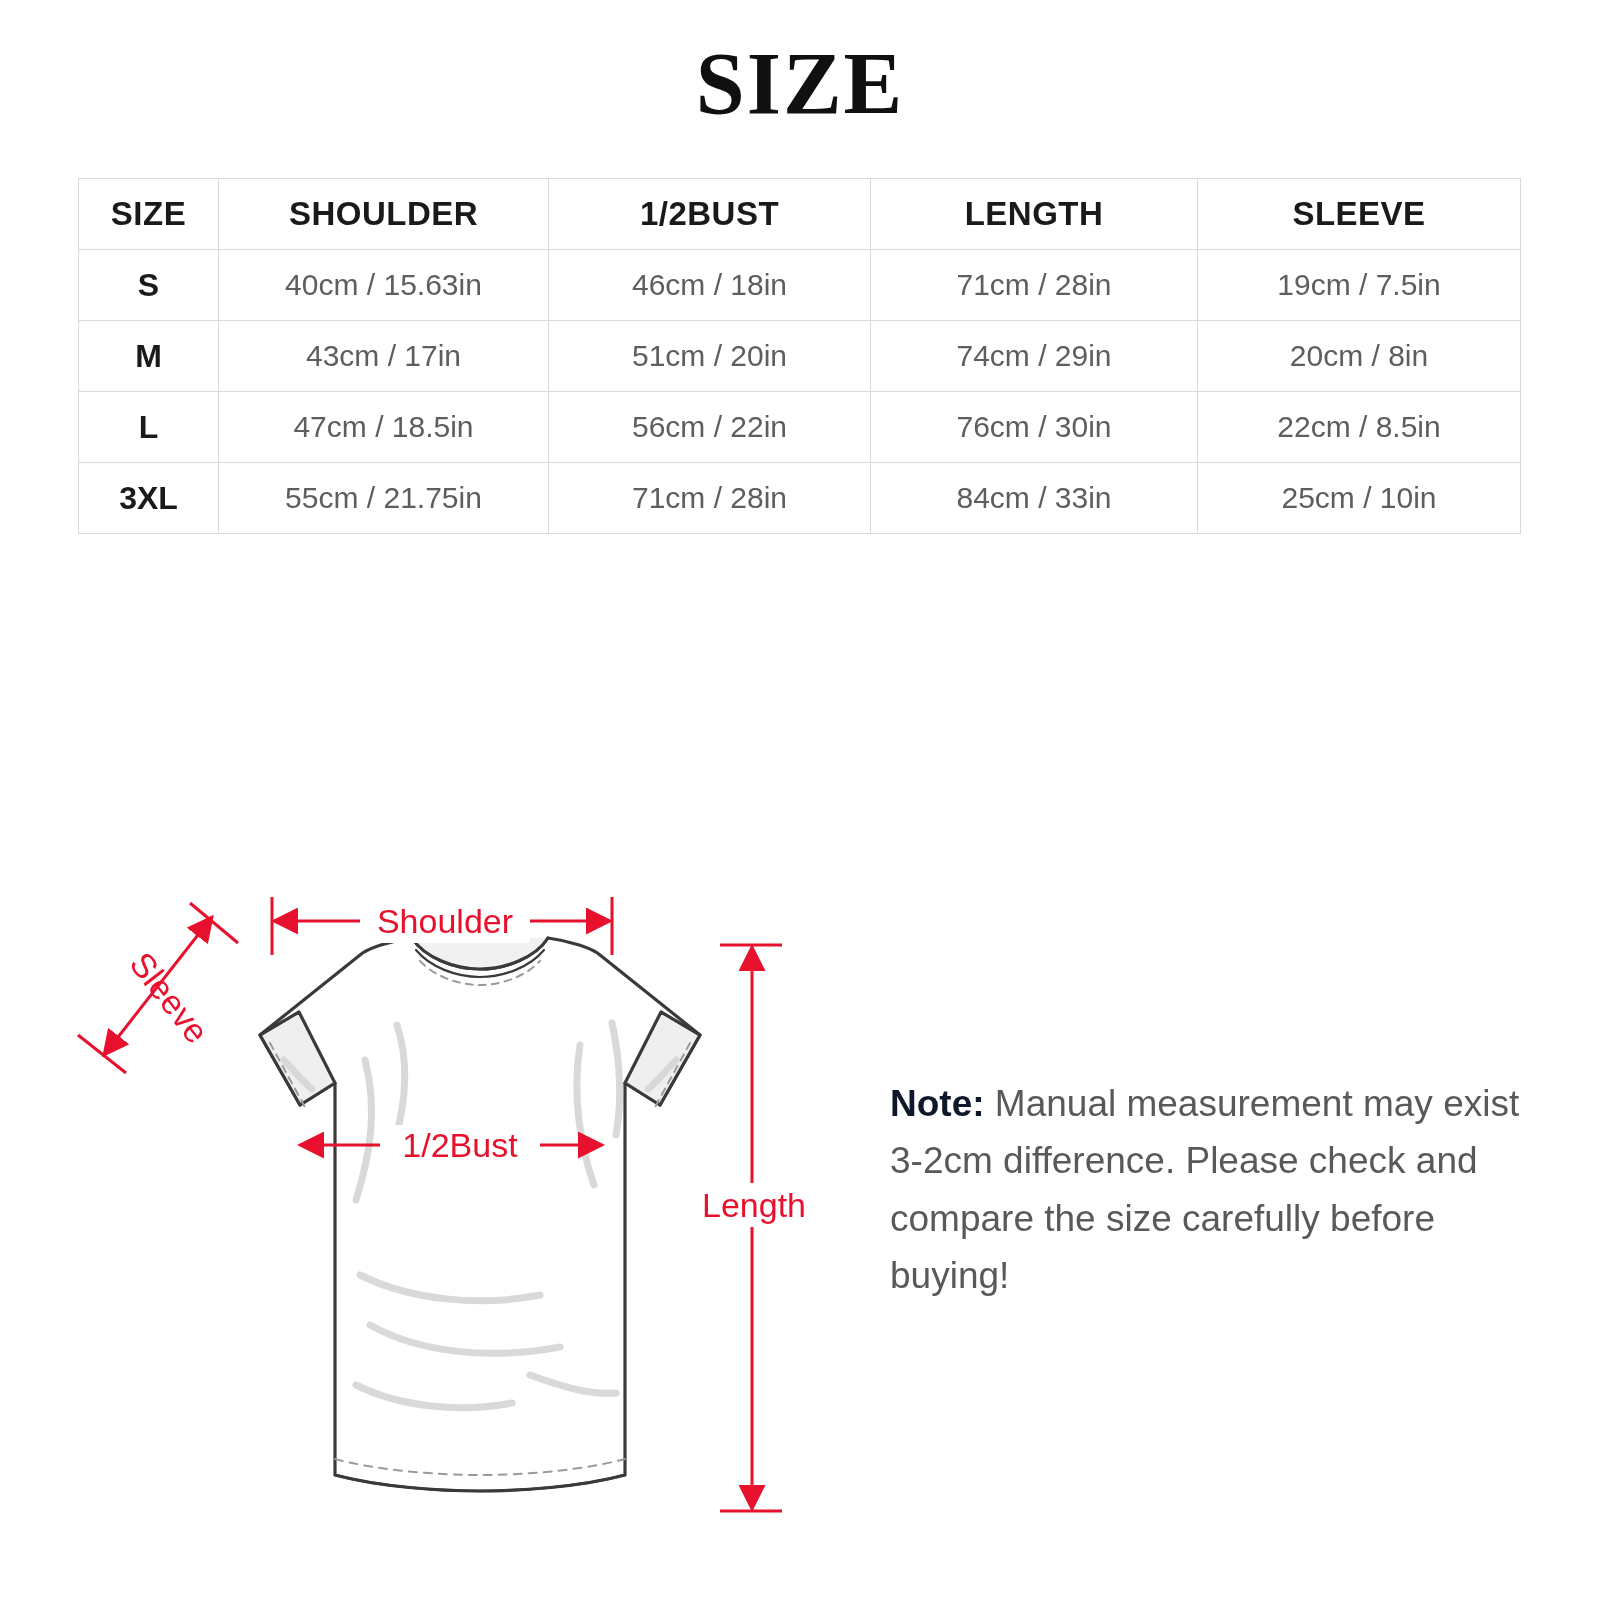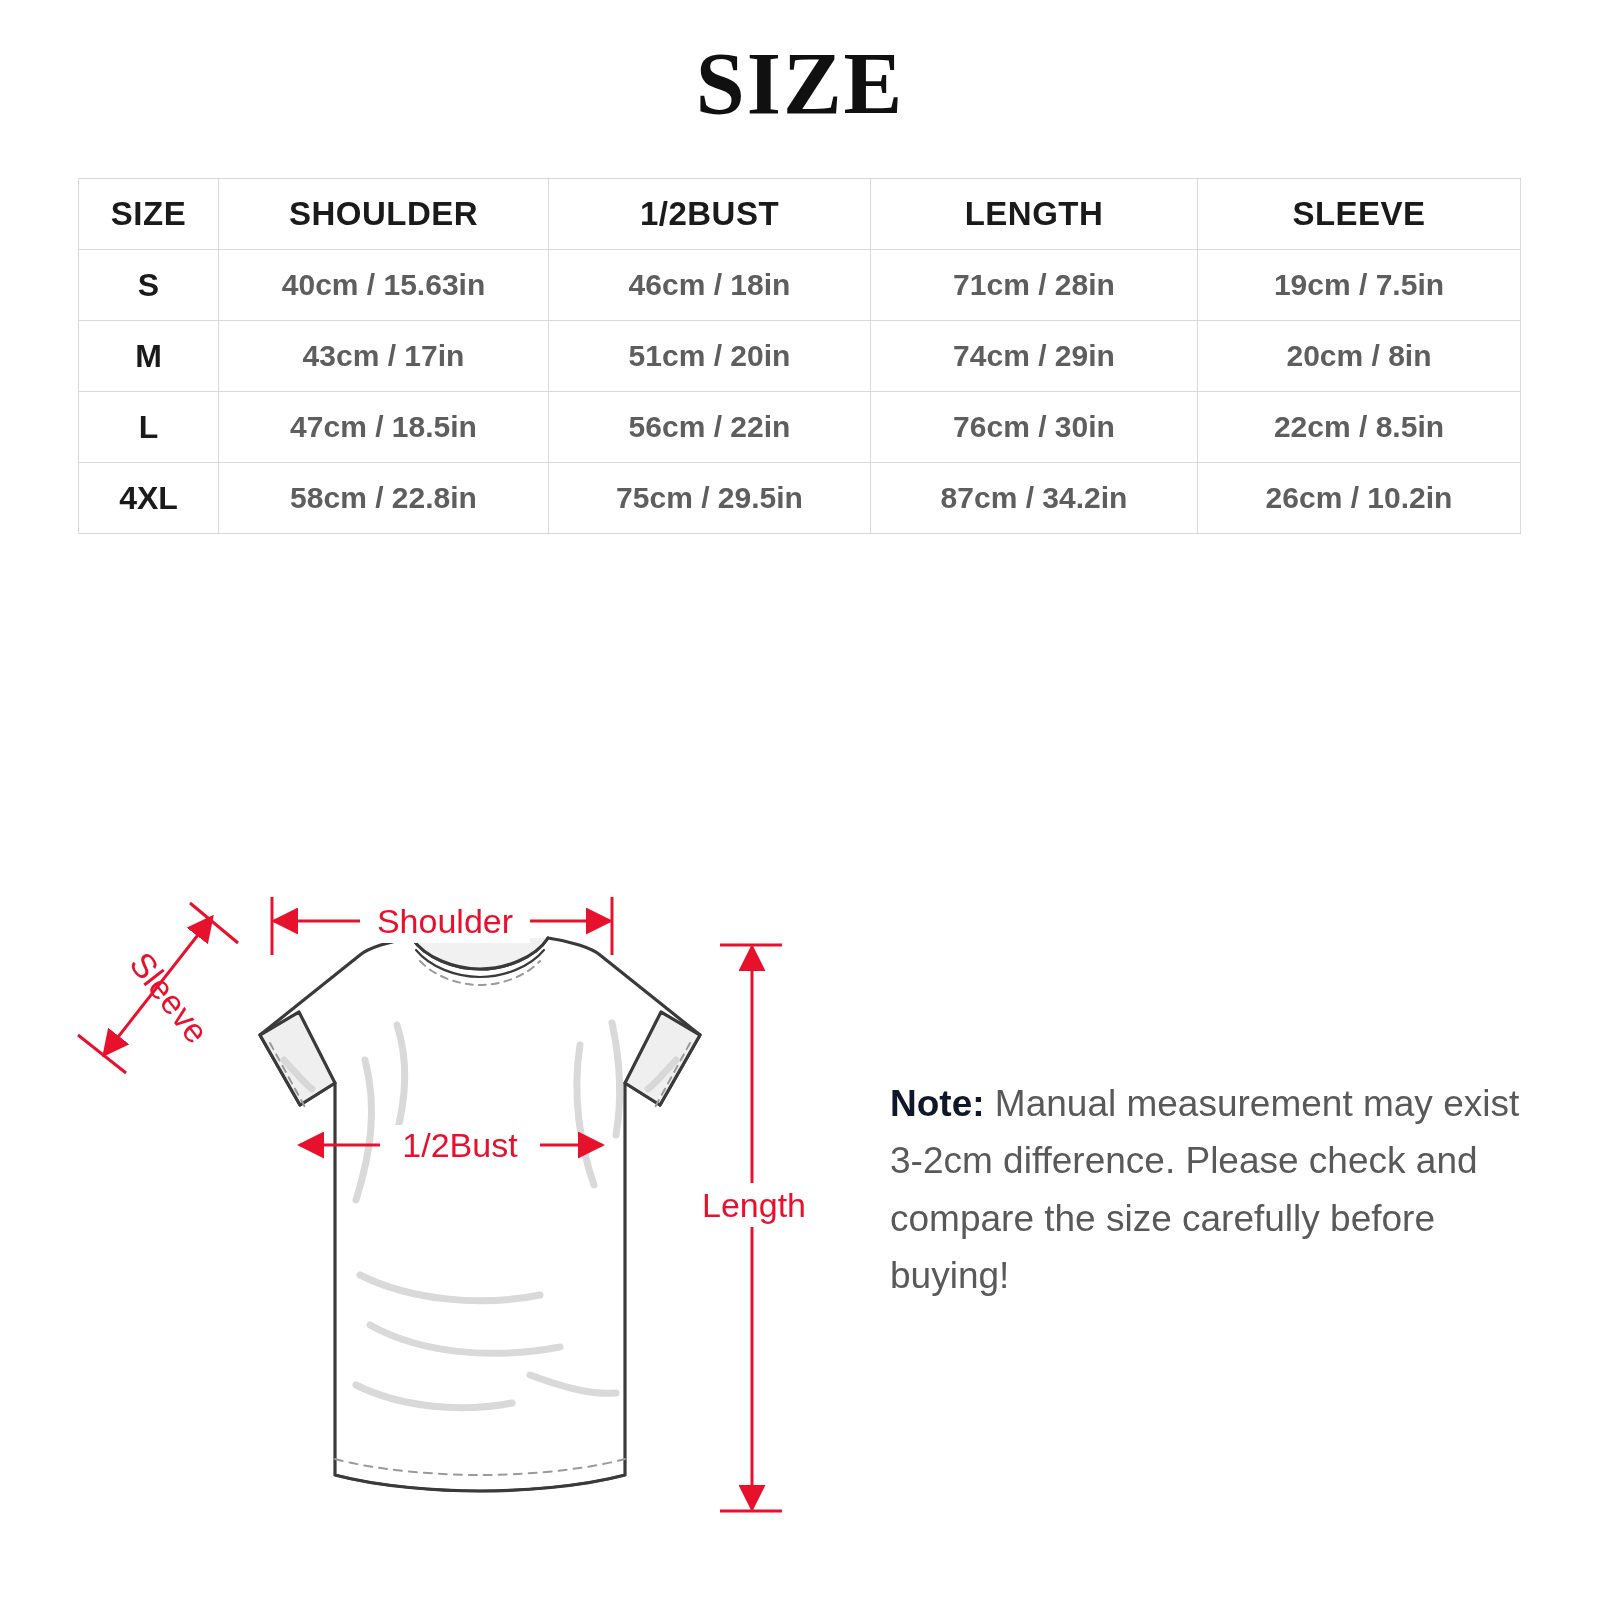--- a/index.html
+++ b/index.html
@@ -56,21 +56,21 @@
     color: #1a1a1a;
     letter-spacing: 0.5px;
   }
   table.size-table td.size-cell {
     font-size: 32px;
     font-weight: bold;
     color: #1a1a1a;
   }
   table.size-table td.val-cell {
     font-size: 30px;
-    font-weight: bold;
+    font-weight: normal;
     color: #5e5e5e;
   }
   table.size-table col.c0 { width: 140px; }
   table.size-table col.c1 { width: 330px; }
   table.size-table col.c2 { width: 322px; }
   table.size-table col.c3 { width: 327px; }
   table.size-table col.c4 { width: 323px; }
 
   
   .diagram {
@@ -136,25 +136,25 @@
         <td class="val-cell">20cm / 8in</td>
       </tr>
       <tr>
         <td class="size-cell">L</td>
         <td class="val-cell">47cm / 18.5in</td>
         <td class="val-cell">56cm / 22in</td>
         <td class="val-cell">76cm / 30in</td>
         <td class="val-cell">22cm / 8.5in</td>
       </tr>
       <tr>
-        <td class="size-cell">4XL</td>
-        <td class="val-cell">58cm / 22.8in</td>
-        <td class="val-cell">75cm / 29.5in</td>
-        <td class="val-cell">87cm / 34.2in</td>
-        <td class="val-cell">26cm / 10.2in</td>
+        <td class="size-cell">3XL</td>
+        <td class="val-cell">55cm / 21.75in</td>
+        <td class="val-cell">71cm / 28in</td>
+        <td class="val-cell">84cm / 33in</td>
+        <td class="val-cell">25cm / 10in</td>
       </tr>
     </tbody>
   </table>
 </div>
 
 <div class="diagram">
   <svg width="800" height="700" viewBox="0 0 800 700" xmlns="http://www.w3.org/2000/svg">
     <defs>
       <marker id="arrR" markerWidth="9" markerHeight="9" refX="8" refY="4.5" orient="auto">
         <path d="M0,0 L9,4.5 L0,9 z" fill="#e8112d"></path>

